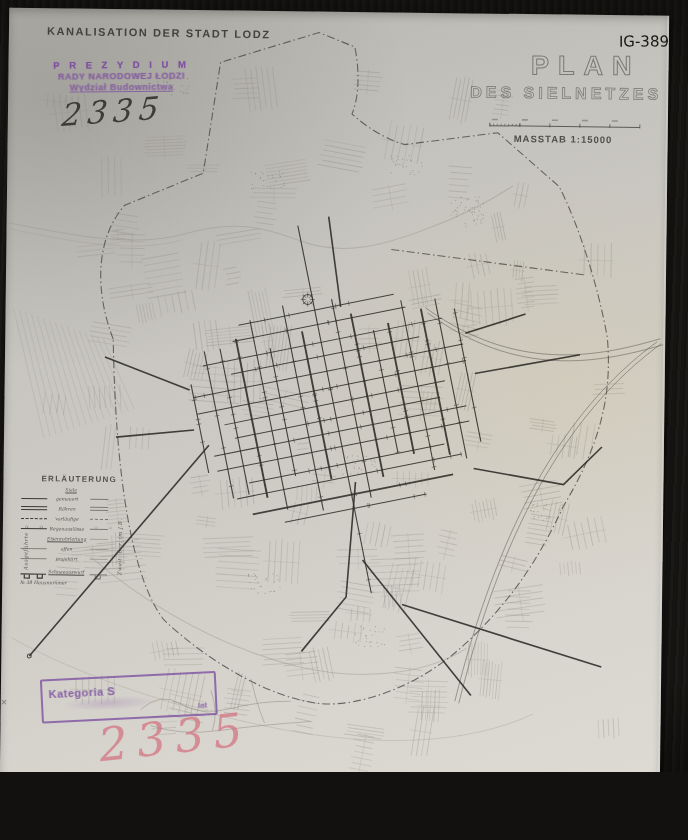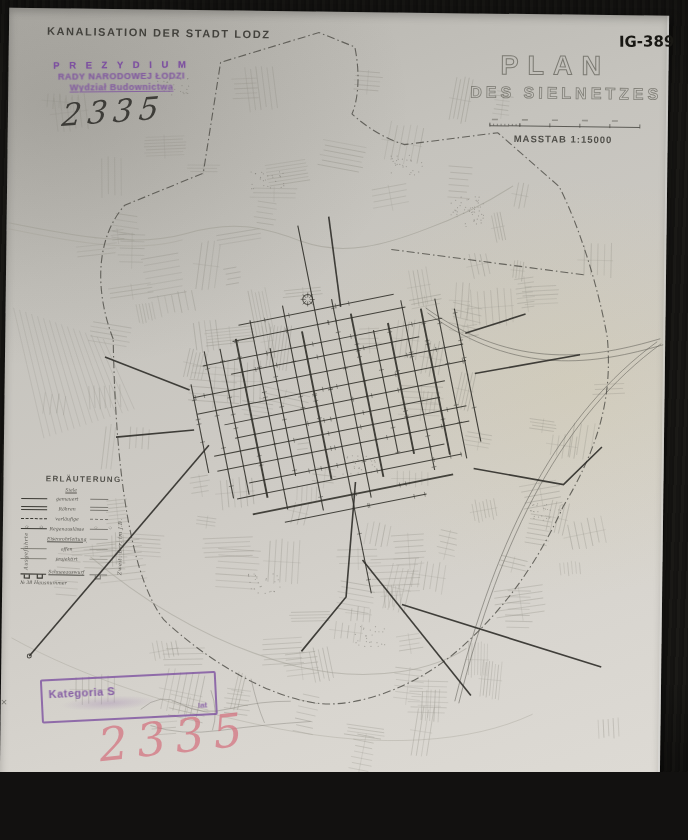--- a/index.html
+++ b/index.html
@@ -20,35 +20,35 @@
   .txt{position:absolute;white-space:nowrap;}
   .header-line{left:38px;top:17px;font-size:11px;font-weight:600;letter-spacing:1.6px;color:#35342f;transform:rotate(.2deg);opacity:.88;}
   
   .stamp-top{left:28px;top:50px;width:170px;text-align:center;color:#7d51a0;transform:rotate(-1.2deg);
     text-shadow:0 0 1px rgba(125,81,160,.55);font-weight:700;}
   .stamp-top .l1{font-size:9.5px;letter-spacing:3.5px;}
   .stamp-top .l2{font-size:9px;letter-spacing:.5px;filter:blur(.35px);opacity:.85;margin-top:1px;}
   .stamp-top .l3{font-size:9px;letter-spacing:.5px;filter:blur(.3px);opacity:.8;text-decoration:underline;margin-top:1px;}
   .ink-number{left:54px;top:84px;font-family:"DejaVu Serif",serif;font-style:italic;font-size:31px;
     letter-spacing:6px;color:#2b2a26;transform:rotate(-5deg) skewX(-10deg);opacity:.85;}
-  .signature{left:610px;top:17px;font-size:15px;font-weight:700;color:#181713;transform:rotate(-1deg);
+  .signature{left:610px;top:17px;font-size:15px;font-weight:400;color:#181713;transform:rotate(-1deg);
     font-family:"DejaVu Sans",sans-serif;}
   
-  .map-title{left:492px;top:36px;width:140px;text-align:left;font-weight:700;font-size:27px;
+  .map-title{left:492px;top:36px;width:140px;text-align:right;font-weight:700;font-size:27px;
     letter-spacing:9px;color:#6b6a62;opacity:.75;transform:rotate(-.5deg);}
   .map-subtitle{left:462px;top:70px;width:185px;text-align:center;font-weight:700;font-size:16px;
     letter-spacing:4px;color:#6b6a62;opacity:.7;}
   @supports (-webkit-text-stroke: 1px black){
     .map-title{color:transparent;-webkit-text-stroke:1px #63625a;}
     .map-subtitle{color:transparent;-webkit-text-stroke:.8px #63625a;}
   }
   .scale-label{left:506px;top:119px;font-size:9.5px;font-weight:600;letter-spacing:1px;color:#3b3a35;opacity:.85;}
   
   .legend{left:18px;top:466px;width:100px;color:#3e3d37;}
-  .legend .lg-title{font-size:8px;font-weight:600;letter-spacing:1.3px;margin-left:20px;opacity:.85;text-align:right;}
+  .legend .lg-title{font-size:8px;font-weight:600;letter-spacing:1.3px;margin-left:20px;opacity:.85;}
   .legend .lg-head{font-size:4.6px;font-style:italic;text-decoration:underline;margin:4px 0 1px 44px;font-family:"DejaVu Serif",serif;opacity:.8;}
   .lg-row{display:flex;align-items:center;height:10px;}
   .lg-samp{width:26px;position:relative;}
   .lg-samp-r{width:18px;position:relative;margin-left:3px;opacity:.55;}
   .lg-label{width:40px;text-align:center;font-size:4.6px;font-style:italic;font-family:"DejaVu Serif",serif;opacity:.85;}
   .u{text-decoration:underline;}
   .ln{border-top:1.6px solid #3a3933;}
   .ln-double{border-top:1px solid #3a3933;border-bottom:1px solid #3a3933;height:2px;}
   .ln-dash{border-top:1.4px dashed #3a3933;}
   .ln-light{border-top:1px solid #84827a;}

